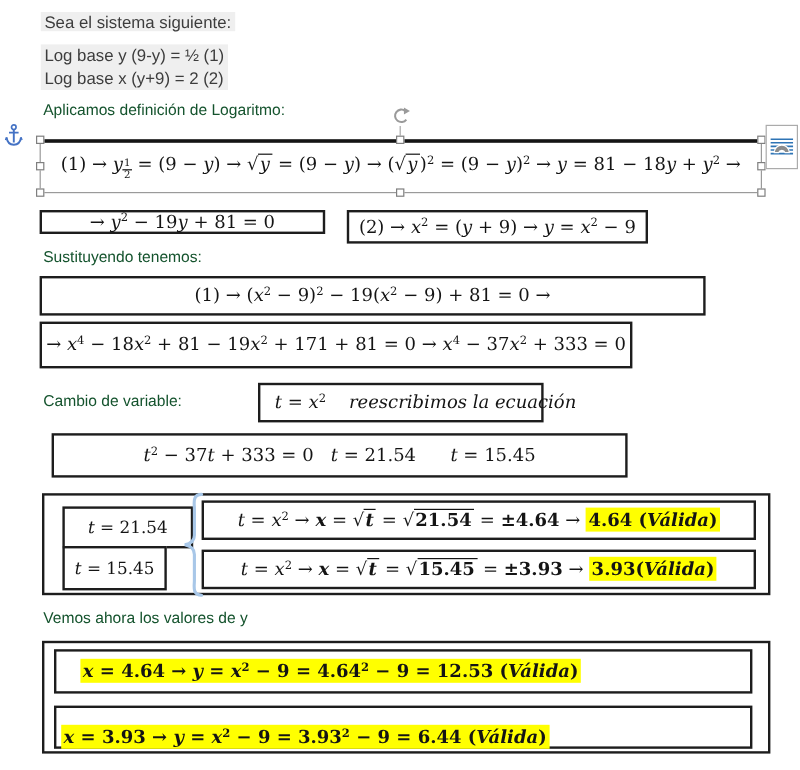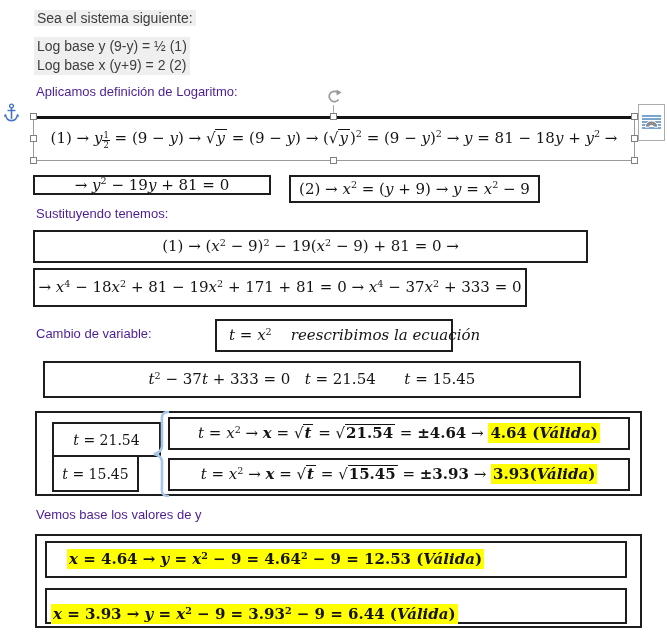--- a/index.html
+++ b/index.html
@@ -2,21 +2,21 @@
 <html style="--highlight: #FFFF00; --brace: #A8C7E8; --anchor-blue: #4472C4; --layout-icon-blue: #2E74B5; --handle-border: #7F7F7F;"><head>
 <meta charset="utf-8">
 <style>
   html,body{margin:0;padding:0;background:#fff;}
   .canvas{position:relative;width:667px;height:642px;background:#ffffff;overflow:hidden;
           font-family:"Liberation Sans",sans-serif;color:#1a1a1a;}
 
   
   .doc-text{position:absolute;font-size:14px;color:#3d3d3d;line-height:19px;}
   .shaded{background:#efefef;padding:0 3px;}
-  .sec-label{position:absolute;font-size:13px;color:#4c1d95;}
+  .sec-label{position:absolute;font-size:13px;color:#14532d;}
 
   
   .box{position:absolute;box-sizing:border-box;border:2px solid #1d1d1d;background:#fff;
        display:flex;align-items:center;justify-content:center;}
   .box.left{justify-content:flex-start;}
 
   
   .math{font-family:"DejaVu Serif",serif;font-size:15px;color:#141414;white-space:nowrap;line-height:1;}
   .math-sm{font-size:14px;}
   .mv{font-style:italic;}
@@ -120,21 +120,21 @@
   </div>
   <div class="box" style="left:33px;top:268px;width:494px;height:39px;">
     <div class="math">→ <span class="mv">x</span><span class="msup">4</span> − 18<span class="mv">x</span><span class="msup">2</span> + 81 − 19<span class="mv">x</span><span class="msup">2</span> + 171 + 81 = 0 → <span class="mv">x</span><span class="msup">4</span> − 37<span class="mv">x</span><span class="msup">2</span> + 333 = 0</div>
   </div>
 
   <div class="sec-label" style="left:36px;top:326px;">Cambio de variable:</div>
   <div class="box left" style="left:215px;top:319px;width:238px;height:33px;padding-left:12px;">
     <div class="math"><span class="mv">t</span> = <span class="mv">x</span><span class="msup">2</span>&nbsp;&nbsp;&nbsp;&nbsp;<span class="mv">reescribimos la ecuación</span></div>
   </div>
 
-  <div class="box" style="left:43px;top:361px;width:538px;height:37px;align-items:center;">
+  <div class="box" style="left:43px;top:361px;width:480px;height:37px;align-items:center;">
     <div class="math"><span class="mv">t</span><span class="msup">2</span> − 37<span class="mv">t</span> + 333 = 0&nbsp;&nbsp; <span class="mv">t</span> = 21.54&nbsp;&nbsp;&nbsp;&nbsp;&nbsp; <span class="mv">t</span> = 15.45</div>
   </div>
 
   <div class="box" style="left:35px;top:411px;width:607px;height:85px;background:transparent;"></div>
   <div class="box" style="left:52px;top:422px;width:109px;height:35px;">
     <div class="math math-sm"><span class="mv">t</span> = 21.54</div>
   </div>
   <div class="box" style="left:52px;top:455px;width:87px;height:37px;">
     <div class="math math-sm"><span class="mv">t</span> = 15.45</div>
   </div>
@@ -143,21 +143,21 @@
       <path d="M22,2 C14,2 16,10 16,14 L16,36 C16,41 13,43 8,44 C13,45 16,47 16,52 L16,74 C16,78 14,86 22,86" stroke="#A8C7E8" stroke-width="2.6" fill="none" stroke-linecap="round"></path>
     </svg>
   </div>
   <div class="box" style="left:168px;top:417px;width:462px;height:33px;">
     <div class="math"><span class="mv">t</span> = <span class="mv">x</span><span class="msup">2</span> → <span class="mb"><span class="mv">x</span></span> = <span class="msqrt">√<span class="mrad"><span class="mb"><span class="mv">t</span></span></span></span> = <span class="msqrt">√<span class="mrad"><span class="mb">21.54</span></span></span> = <span class="mb">±4.64</span> → <span class="mhl">4.64 (<span class="mv">Válida</span>)</span></div>
   </div>
   <div class="box" style="left:168px;top:458px;width:462px;height:33px;">
     <div class="math"><span class="mv">t</span> = <span class="mv">x</span><span class="msup">2</span> → <span class="mb"><span class="mv">x</span></span> = <span class="msqrt">√<span class="mrad"><span class="mb"><span class="mv">t</span></span></span></span> = <span class="msqrt">√<span class="mrad"><span class="mb">15.45</span></span></span> = <span class="mb">±3.93</span> → <span class="mhl">3.93(<span class="mv">Válida</span>)</span></div>
   </div>
 
-  <div class="sec-label" style="left:36px;top:507px;">Vemos base los valores de y</div>
+  <div class="sec-label" style="left:36px;top:507px;">Vemos ahora los valores de y</div>
 
   <div class="box" style="left:35px;top:534px;width:607px;height:94px;background:transparent;"></div>
   <div class="box left" style="left:45px;top:541px;width:582px;height:37px;padding-left:20px;">
     <div class="math"><span class="mhl"><span class="mv">x</span> = 4.64 → <span class="mv">y</span> = <span class="mv">x</span><span class="msup">2</span> − 9 = 4.64<span class="msup">2</span> − 9 = 12.53 (<span class="mv">Válida</span>)</span></div>
   </div>
   <div class="box left" style="left:45px;top:588px;width:582px;height:36px;padding-left:4px;align-items:flex-end;">
     <div class="math"><span class="mhl"><span class="mv">x</span> = 3.93 → <span class="mv">y</span> = <span class="mv">x</span><span class="msup">2</span> − 9 = 3.93<span class="msup">2</span> − 9 = 6.44 (<span class="mv">Válida</span>)</span></div>
   </div>
 
 </div>

